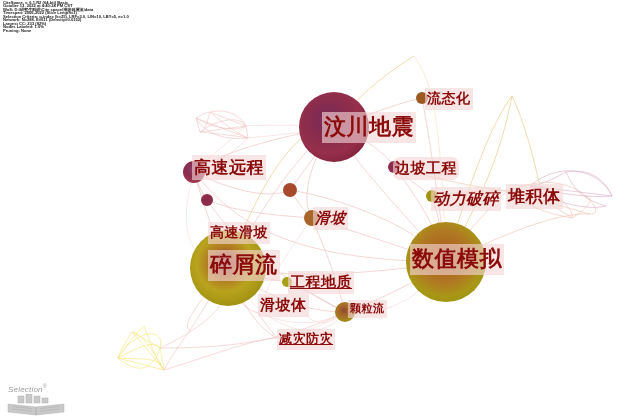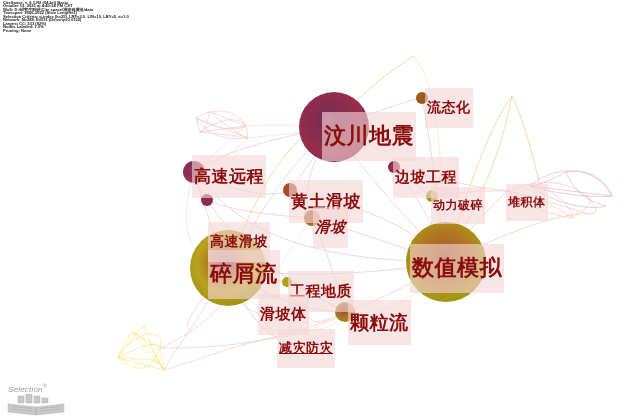--- a/index.html
+++ b/index.html
@@ -29,21 +29,21 @@
   #net{ position:absolute;left:0;top:0;width:633px;height:420px;z-index:10; }
 
   
   .lbl{
     position:absolute;
     z-index:30;
     font-family:"DejaVu Sans","Liberation Sans",sans-serif;
     color:#8c0b0b;
     font-weight:bold;
     background:rgba(244,214,214,0.62);
-    padding:12px 2px;
+    padding:3px 2px;
     white-space:nowrap;
     line-height:1.12;
     letter-spacing:0.5px;
   }
 
   
   #logo{
     position:absolute;left:4px;top:383px;width:66px;height:34px;z-index:35;
   }
   #logo .txt{
@@ -242,29 +242,28 @@
       <circle cx="422" cy="98" r="6" fill="#9c5a22"></circle>
       <circle cx="287" cy="282" r="5" fill="#a8a018"></circle>
       <circle cx="345" cy="312" r="10" fill="url(#gGra)"></circle>
     </g>
   </svg>
 
   <div class="lbl" style="left:208px;top:250px;font-size:22px;">碎屑流</div>
   <div class="lbl" style="left:322px;top:112px;font-size:22px;">汶川地震</div>
   <div class="lbl" style="left:192px;top:155px;font-size:17px;">高速远程</div>
   <div class="lbl" style="left:410px;top:244px;font-size:22px;">数值模拟</div>
-  <div class="lbl" style="left:289px;top:180px;font-size:17px;">黄土滑坡</div>
   <div class="lbl" style="left:208px;top:190px;font-size:14px;margin-top:32px;">高速滑坡</div>
   <div class="lbl" style="left:313px;top:207px;font-size:15px;font-style:italic;">滑坡</div>
-  <div class="lbl" style="left:393px;top:157px;font-size:15px;">边坡工程</div>
-  <div class="lbl" style="left:431px;top:187px;font-size:12px;">动力破碎</div>
-  <div class="lbl" style="left:506px;top:184px;font-size:12px;">堆积体</div>
+  <div class="lbl" style="left:393px;top:157px;font-size:15px;border-radius:7px;">边坡工程</div>
+  <div class="lbl" style="left:431px;top:187px;font-size:16px;font-style:italic;">动力破碎</div>
+  <div class="lbl" style="left:506px;top:184px;font-size:17px;">堆积体</div>
   <div class="lbl" style="left:425px;top:88px;font-size:14px;">流态化</div>
-  <div class="lbl" style="left:288px;top:271px;font-size:15px;">工程地质</div>
-  <div class="lbl" style="left:348px;top:300px;font-size:19px;">颗粒流</div>
+  <div class="lbl" style="left:288px;top:271px;font-size:15px;text-decoration:underline;">工程地质</div>
+  <div class="lbl" style="left:348px;top:300px;font-size:11px;">颗粒流</div>
   <div class="lbl" style="left:258px;top:294px;font-size:15px;">滑坡体</div>
   <div class="lbl" style="left:277px;top:329px;font-size:13px;text-decoration:underline;">减灾防灾</div>
 
   <div id="logo">
     <span class="txt"><span>Selection</span><span class="reg">®</span></span>
     <svg width="66" height="22" viewBox="0 0 66 22" style="position:absolute;left:0;top:11px;">
       <g fill="#c9c9c9" stroke="#b0b0b0" stroke-width="0.5">
         <rect x="14" y="2" width="6" height="7"></rect>
         <rect x="22" y="0" width="6" height="9"></rect>
         <rect x="30" y="2" width="6" height="7"></rect>

